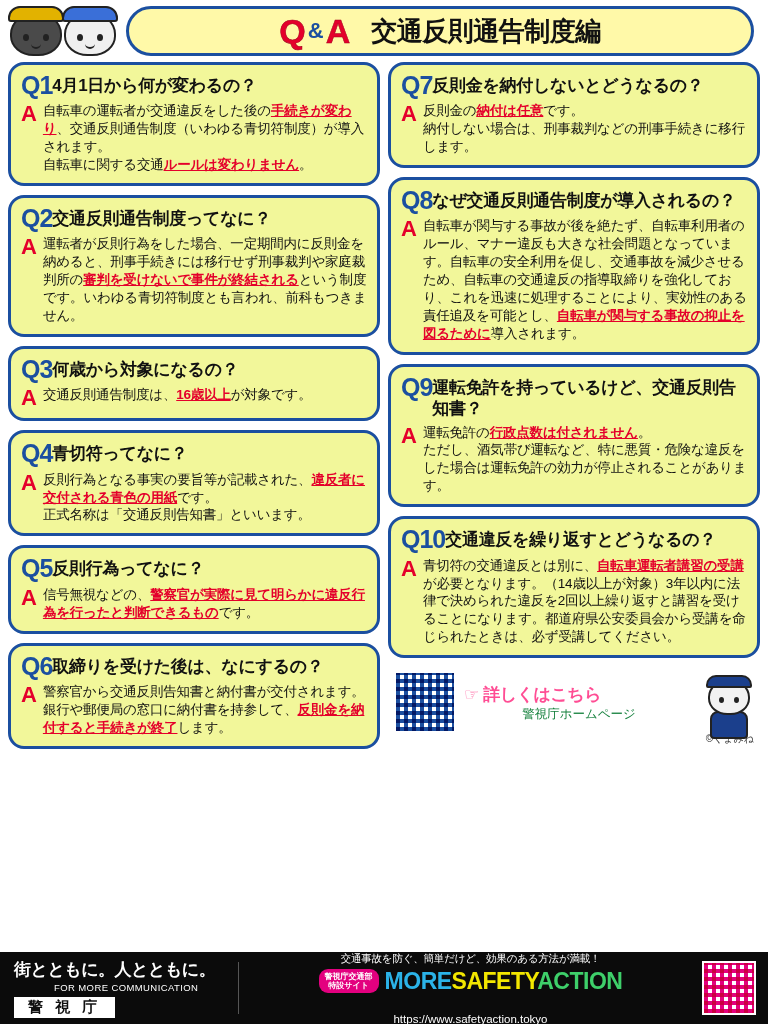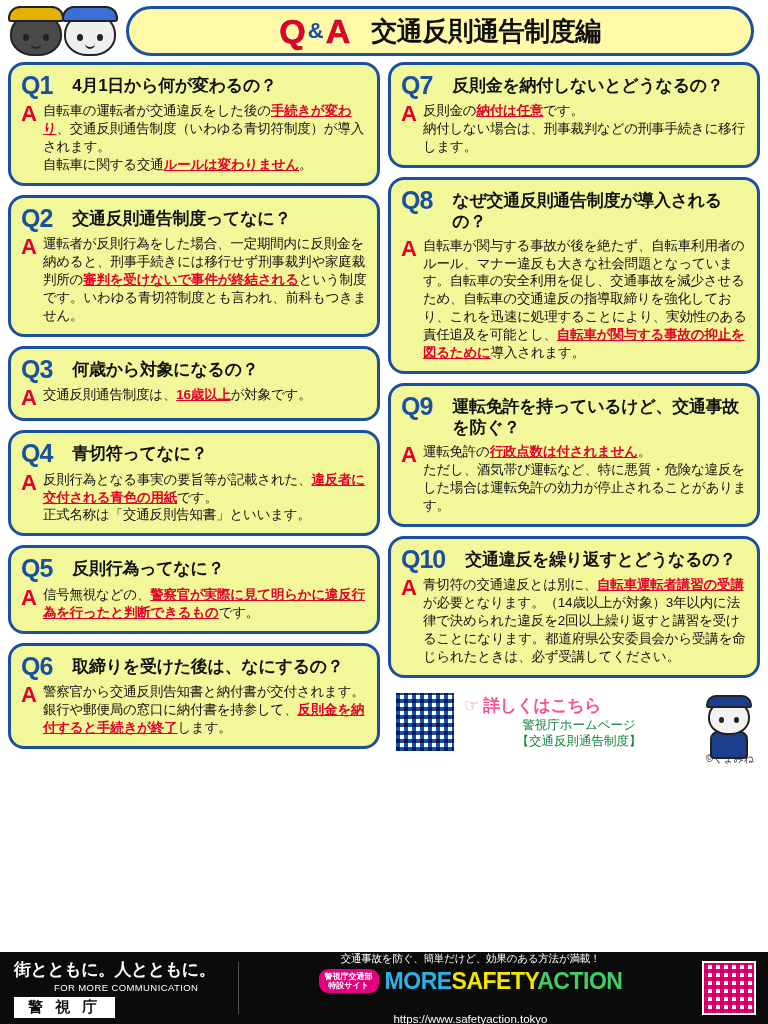--- a/index.html
+++ b/index.html
@@ -98,21 +98,21 @@
     height: 890px;
   }
   .col { width: 374px; display: flex; flex-direction: column; gap: 9px; }
 
   .card {
     background: #f2f79a;
     border: 3px solid #1b4fa0;
     border-radius: 16px;
     padding: 7px 10px 9px 10px;
   }
-  .q-row { display: flex; align-items: flex-start; gap: 20px; }
+  .q-row { display: flex; align-items: flex-start; gap: 0; }
   .q-label {
     font-size: 25px; font-weight: bold; color: #1b4fa0;
     line-height: 1.05; flex: 0 0 auto; letter-spacing: -1px;
   }
   .q-text {
     font-size: 17px; font-weight: bold; color: #111;
     line-height: 1.22; padding-top: 4px; letter-spacing: -0.3px;
   }
   .a-row { display: flex; align-items: flex-start; gap: 6px; margin-top: 4px; }
   .a-label {
@@ -318,21 +318,21 @@
       <div class="q-text">なぜ交通反則通告制度が導入されるの？</div>
     </div>
     <div class="a-row">
       <div class="a-label">A</div>
       <div class="a-text">自転車が関与する事故が後を絶たず、自転車利用者のルール、マナー違反も大きな社会問題となっています。自転車の安全利用を促し、交通事故を減少させるため、自転車の交通違反の指導取締りを強化しており、これを迅速に処理することにより、実効性のある責任追及を可能とし、<span class="hl-u">自転車が関与する事故の抑止を図るために</span>導入されます。</div>
     </div>
   </div>
   <div class="card">
     <div class="q-row">
       <div class="q-label">Q9</div>
-      <div class="q-text">運転免許を持っているけど、交通事故を防ぐ？</div>
+      <div class="q-text">運転免許を持っているけど、交通反則告知書？</div>
     </div>
     <div class="a-row">
       <div class="a-label">A</div>
       <div class="a-text">運転免許の<span class="hl-u">行政点数は付されません</span>。<br>ただし、酒気帯び運転など、特に悪質・危険な違反をした場合は運転免許の効力が停止されることがあります。</div>
     </div>
   </div>
   <div class="card">
     <div class="q-row">
       <div class="q-label">Q10</div>
       <div class="q-text">交通違反を繰り返すとどうなるの？</div>
@@ -343,21 +343,20 @@
     </div>
   </div>
   <div class="link-block">
     <div class="qr"></div>
     <div class="link-txt">
       <div class="link-head">
         <span class="hand-icon">☞</span>
         <span class="link-main">詳しくはこちら</span>
       </div>
       <div class="link-sub">警視庁ホームページ</div>
-      <div class="link-sub">【交通反則通告制度】</div>
     </div>
     <div style="display:flex;flex-direction:column;align-items:flex-end;">
       <div class="police-cat">
         <div class="pc-body"></div>
         <div class="pc-head"></div>
         <div class="pc-cap"></div>
         <div class="pc-eye l"></div>
               <div class="pc-eye r"></div>
       </div>
     </div>

